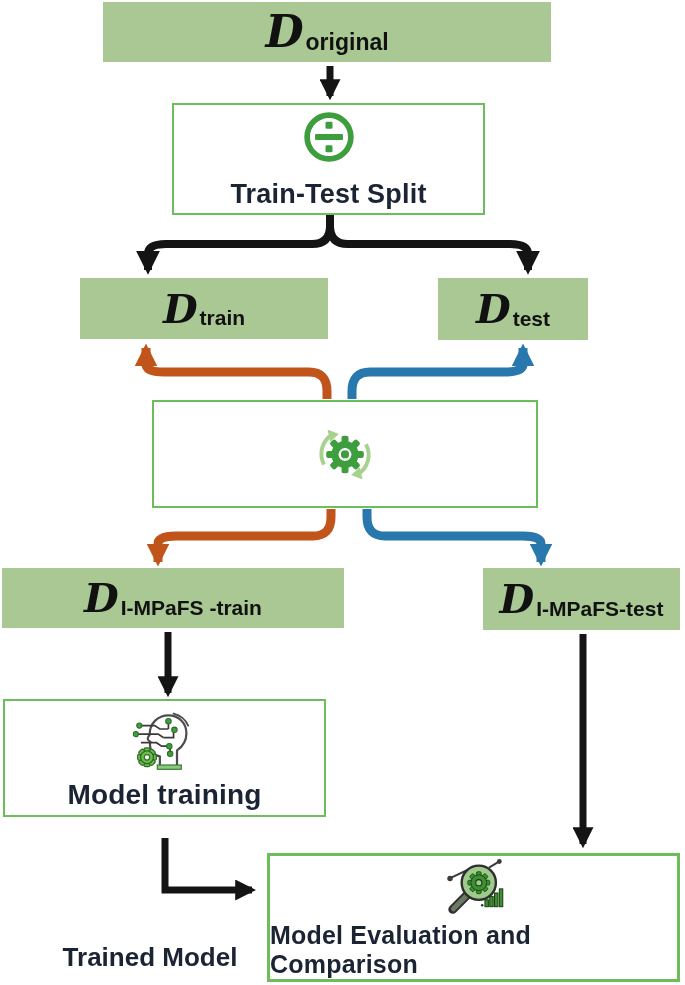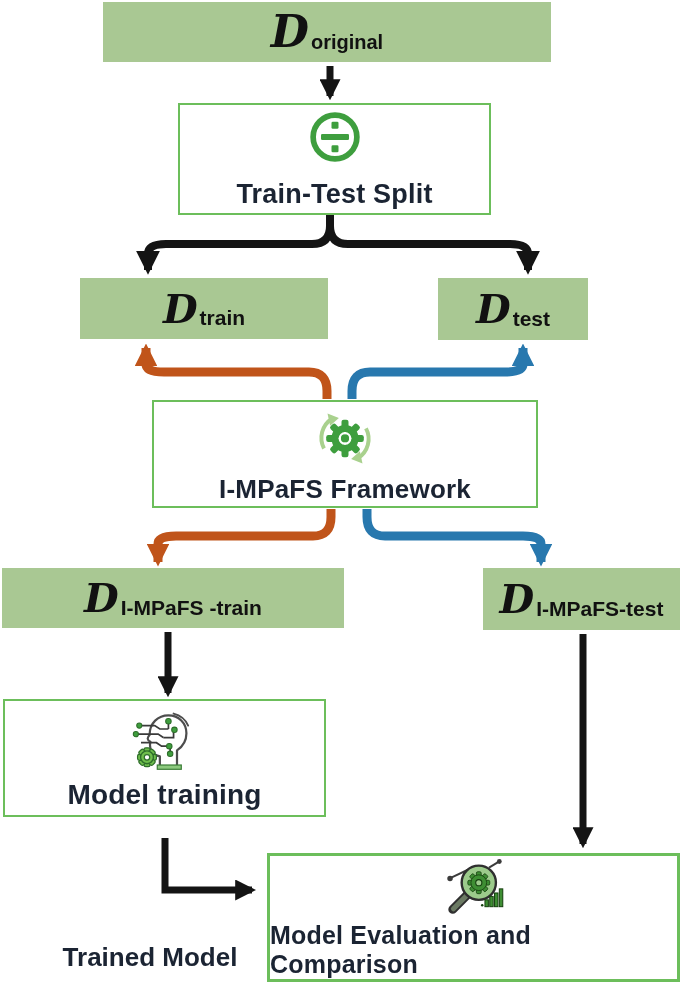--- a/index.html
+++ b/index.html
@@ -10,21 +10,21 @@
   }
   html,body{margin:0;padding:0;background:#ffffff;}
   body{font-family:"Liberation Sans",sans-serif;}
   .canvas{position:relative;width:685px;height:985px;background:#fff;overflow:hidden;}
   .gbox{position:absolute;background:var(--box-fill);display:flex;align-items:center;justify-content:center;}
   .obox{position:absolute;background:#fff;border:2px solid var(--box-border);box-sizing:border-box;
         display:flex;flex-direction:column;align-items:center;justify-content:center;}
   .dsym{font-family:"DejaVu Serif","Liberation Serif",serif;font-style:italic;font-weight:700;
         color:#111;line-height:1;}
   .dsub{font-family:"Liberation Sans",sans-serif;font-weight:600;color:#111;line-height:1;margin-left:2px;}
-  .d-lg .dsym{font-size:44px;} .d-lg .dsub{font-size:20px;transform:translateY(10px);}
+  .d-lg .dsym{font-size:44px;} .d-lg .dsub{font-size:23px;transform:translateY(10px);}
   .d-md .dsym{font-size:40px;} .d-md .dsub{font-size:21px;transform:translateY(9px);}
   .nodelabel{font-weight:600;color:var(--label-text);letter-spacing:0.2px;}
   .svglayer{position:absolute;left:0;top:0;pointer-events:none;}
   .edge-label{position:absolute;font-weight:600;color:var(--label-text);margin-top:36px;}
 </style>
 </head>
 <body>
 
 <div class="canvas">
 
@@ -62,21 +62,21 @@
     <path d="M165,838 L165,890 L252,890" stroke="var(--arrow-black)" stroke-width="7" fill="none" stroke-linejoin="miter" marker-end="url(#mk-black)"></path>
 
     <path d="M583,634 L583,844" stroke="var(--arrow-black)" stroke-width="7" fill="none" marker-end="url(#mk-black)"></path>
   </svg>
 
   <div class="gbox d-lg" style="left:103px;top:2px;width:448px;height:60px;">
     <span class="dsym">D</span>
     <span class="dsub">original</span>
   </div>
 
-  <div class="obox" style="left:178px;top:103px;width:313px;height:112px;gap:14px;">
+  <div class="obox" style="left:172px;top:103px;width:313px;height:112px;gap:14px;">
     <svg width="56" height="56" viewBox="0 0 64 64">
       <circle cx="32" cy="32" r="25" fill="none" stroke="var(--icon-green)" stroke-width="6.5"></circle>
       <rect x="16" y="28.5" width="32" height="7" rx="1.5" fill="var(--icon-green)"></rect>
       <rect x="28" y="14.5" width="8" height="8" rx="1.5" fill="var(--icon-green)"></rect>
       <rect x="28" y="41.5" width="8" height="8" rx="1.5" fill="var(--icon-green)"></rect>
     </svg>
     <div class="nodelabel" style="font-size:27px;">Train-Test Split</div>
   </div>
 
   <div class="gbox d-md" style="left:80px;top:278px;width:248px;height:61px;">
@@ -108,21 +108,20 @@
         </g>
         <circle cx="40" cy="40.5" r="15.5"></circle>
       </g>
       <g stroke="#ffffff" stroke-width="2.6" fill="none" stroke-linecap="round">
         <path d="M34,40.5 a6,6 0 0 1 6,-6"></path>
         <path d="M34,40.5 a6,6 0 0 1 6,-6" transform="rotate(90 40 40.5)"></path>
         <path d="M34,40.5 a6,6 0 0 1 6,-6" transform="rotate(180 40 40.5)"></path>
         <path d="M34,40.5 a6,6 0 0 1 6,-6" transform="rotate(270 40 40.5)"></path>
       </g>
     </svg>
-    <div class="nodelabel" style="font-size:26px;">I-MPaFS Framework</div>
   </div>
 
   <div class="gbox d-md" style="left:2px;top:568px;width:342px;height:60px;">
     <span class="dsym">D</span>
     <span class="dsub">I-MPaFS -train</span>
   </div>
 
   <div class="gbox d-md" style="left:483px;top:568px;width:197px;height:62px;">
     <span class="dsym">D</span>
     <span class="dsub">I-MPaFS-test</span>

